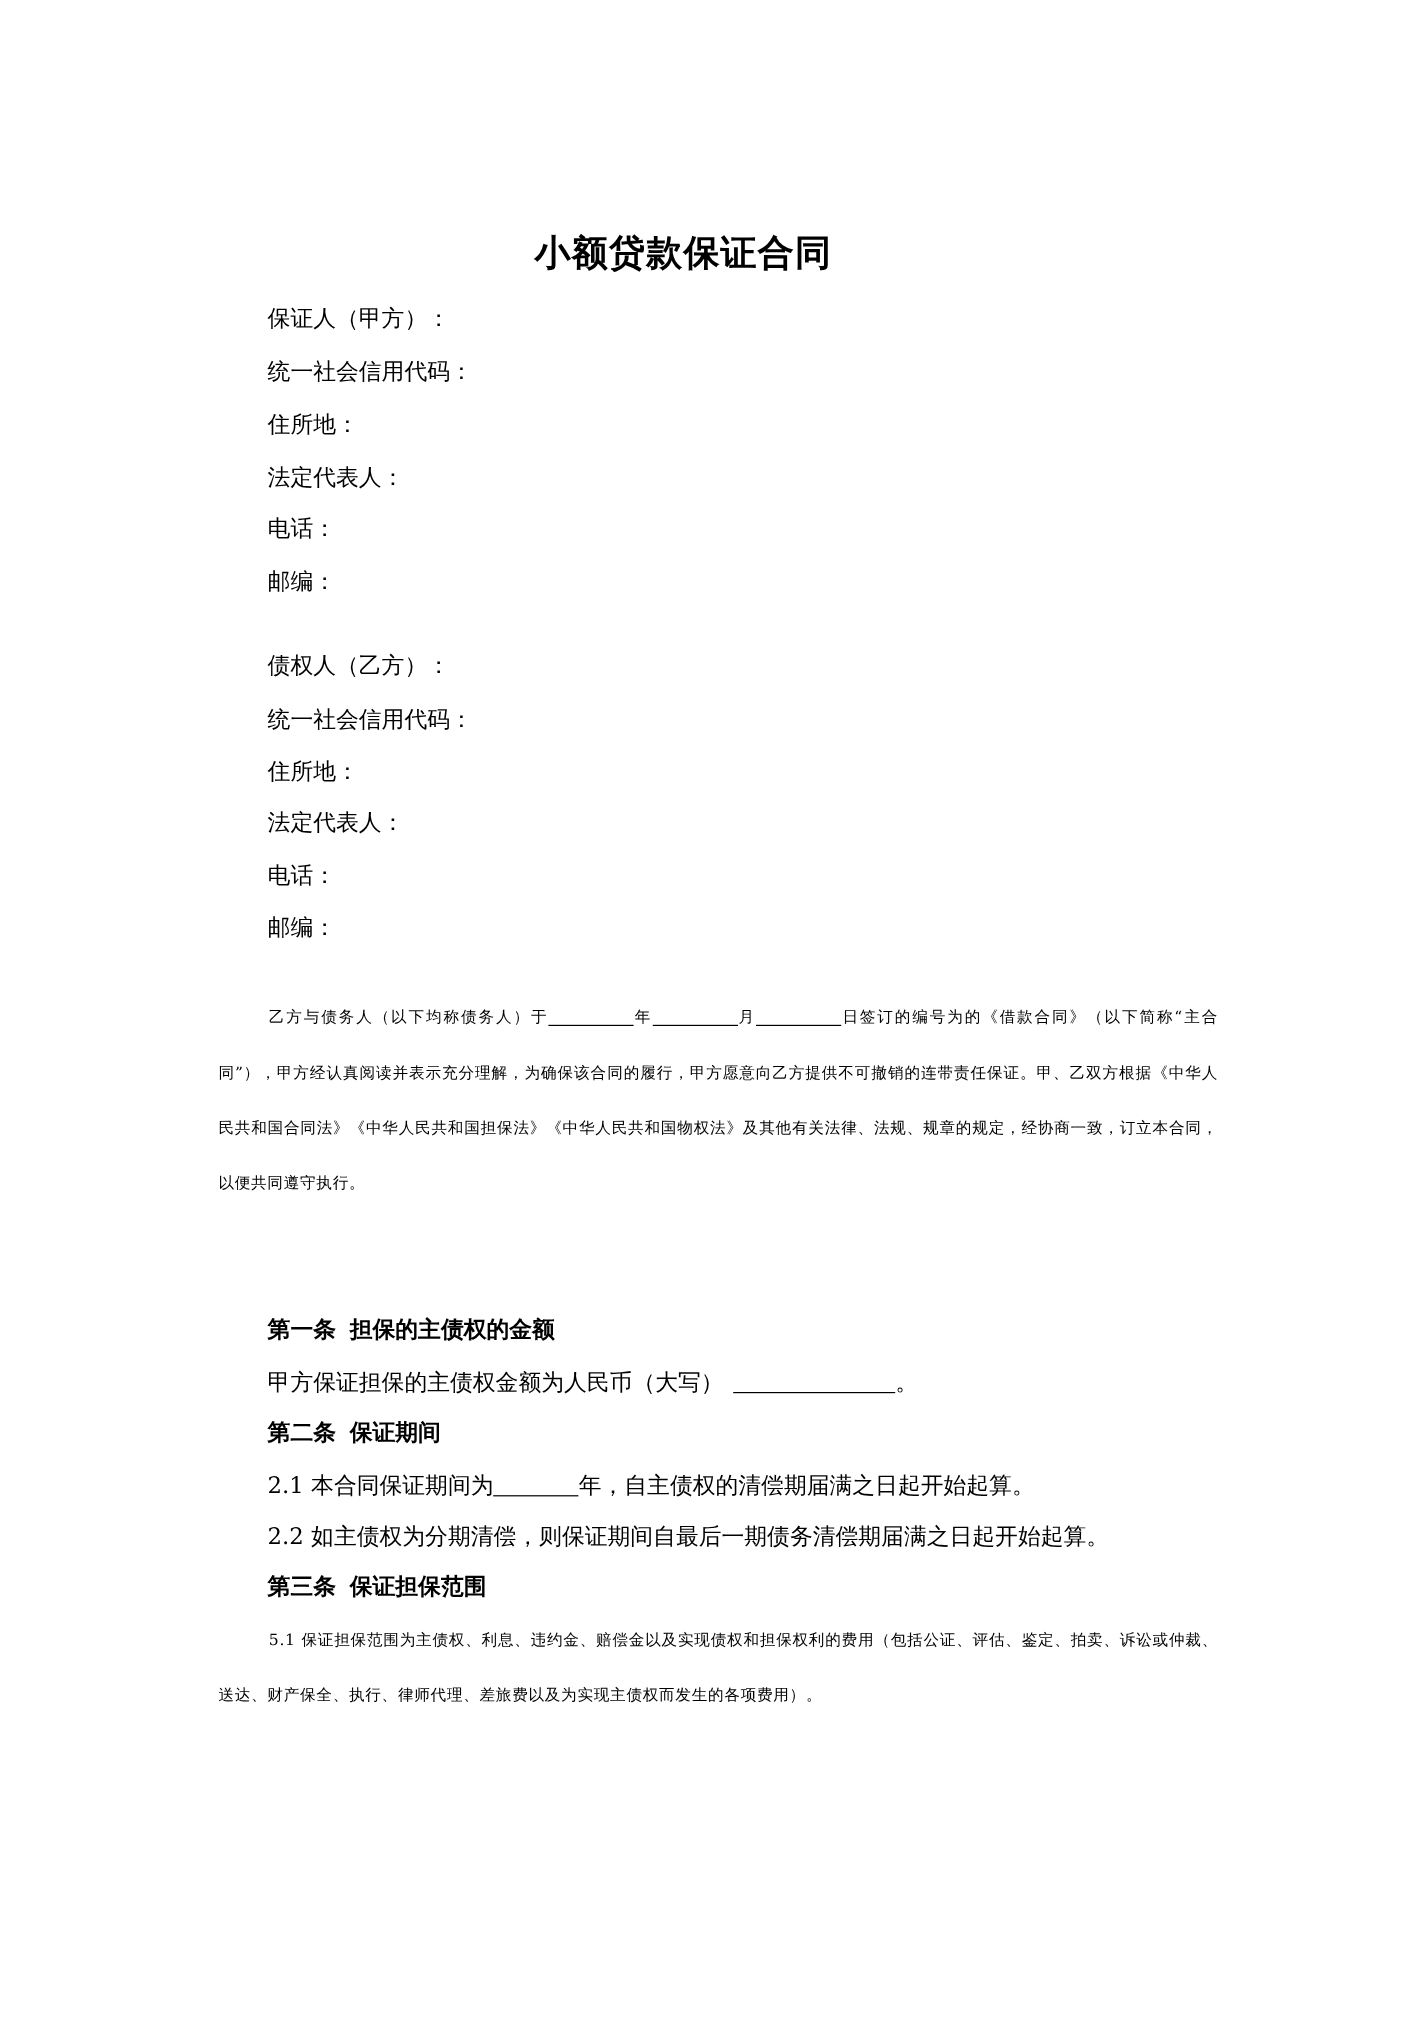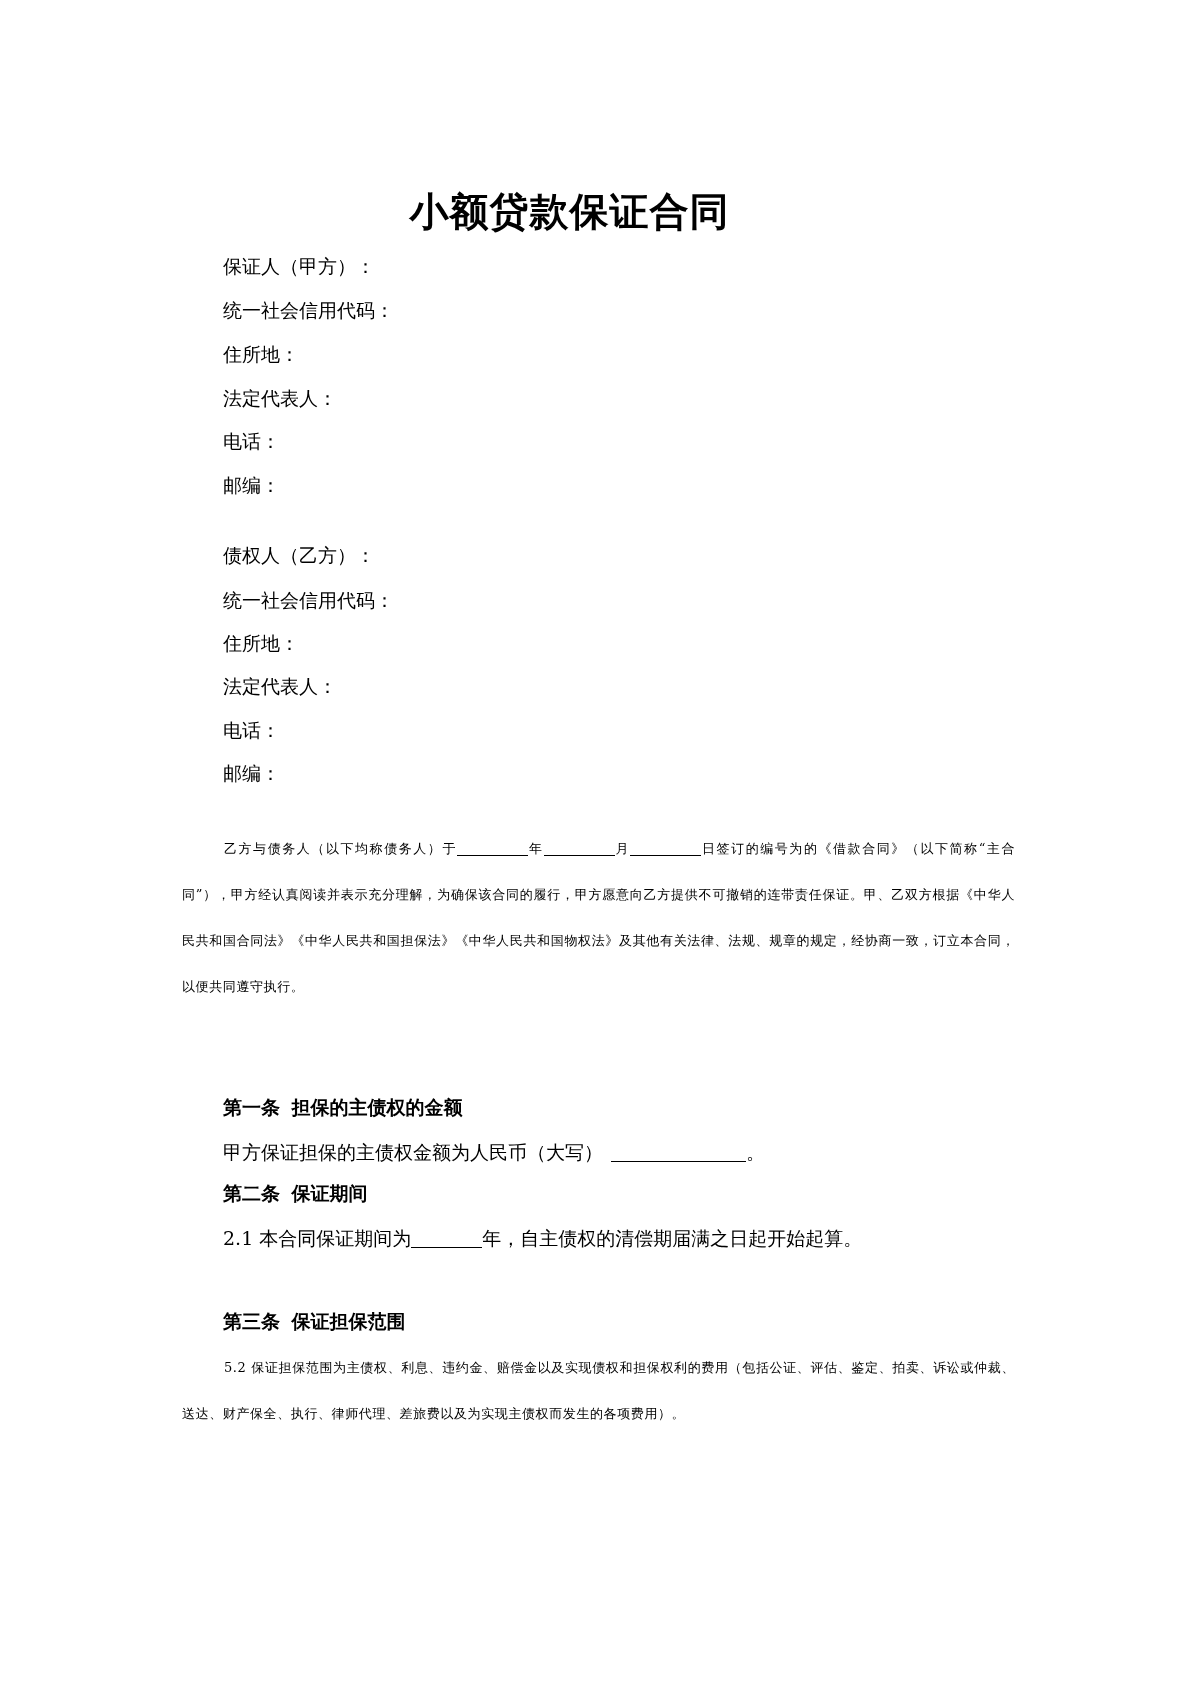--- a/index.html
+++ b/index.html
@@ -1,21 +1,21 @@
 <!DOCTYPE html>
 <html><head>
 <meta charset="utf-8">
 <style>
   html, body { margin: 0; padding: 0; background: #ffffff; }
   body { width: 1190px; height: 1683px; position: relative; overflow: hidden;
          font-family: "DejaVu Serif", "Liberation Serif", serif; color: #000; }
   .page { position: absolute; left: 0; top: 0; width: 1190px; height: 1683px; background: #fff; }
   .title { position: absolute; left: 0; width: 1139px; top: 192px; text-align: center;
            font-family: "DejaVu Sans", "Liberation Sans", sans-serif; font-weight: bold;
-           font-size: 39px; line-height: 40px; letter-spacing: 1px; }
+           font-size: 30px; line-height: 40px; letter-spacing: 1px; }
   .line { position: absolute; left: 223px; font-size: 19px; line-height: 26px; white-space: nowrap; }
   .para { position: absolute; left: 182px; width: 833px; font-size: 13px; line-height: 46px;
           text-align: justify; text-indent: 42px; letter-spacing: 0.6px; }
   .heading { position: absolute; left: 223px; font-size: 19px; line-height: 26px;
              font-family: Liberation Mono, monospace; font-weight: bold; white-space: nowrap; }
   .blank { display: inline-block; border-bottom: 1.5px solid #000; height: 20px; vertical-align: -3px; }
   .b70 { width: 71px; }
   .b135 { width: 135px; }
 </style>
 </head>
@@ -39,17 +39,18 @@
   <div class="line" style="top:717px">电话：</div>
   <div class="line" style="top:760px">邮编：</div>
 
   <div class="para" style="top:826px"><span>乙方与债务人（以下均称债务人）于</span><span class="blank b70"></span><span>年</span><span class="blank b70"></span><span>月</span><span class="blank b70"></span><span>日签订的编号为的《借款合同》（以下简称“主合同”），甲方经认真阅读并表示充分理解，为确保该合同的履行，甲方愿意向乙方提供不可撤销的连带责任保证。甲、乙双方根据《中华人民共和国合同法》《中华人民共和国担保法》《中华人民共和国物权法》及其他有关法律、法规、规章的规定，经协商一致，订立本合同，以便共同遵守执行。</span></div>
 
   <div class="heading" style="top:1096px">第一条  担保的主债权的金额</div>
   <div class="line" style="top:1139px"><span>甲方保证担保的主债权金额为人民币（大写）</span><span class="blank b135" style="margin-left:8px"></span><span>。</span></div>
 
   <div class="heading" style="top:1182px">第二条  保证期间</div>
   <div class="line" style="top:1225px"><span>2.1 本合同保证期间为</span><span class="blank b70"></span><span>年，自主债权的清偿期届满之日起开始起算。</span></div>
+  <div class="line" style="top:1268px">2.2 如主债权为分期清偿，则保证期间自最后一期债务清偿期届满之日起开始起算。</div>
 
   <div class="heading" style="top:1310px">第三条  保证担保范围</div>
-  <div class="para" style="top:1345px">5.2 保证担保范围为主债权、利息、违约金、赔偿金以及实现债权和担保权利的费用（包括公证、评估、鉴定、拍卖、诉讼或仲裁、送达、财产保全、执行、律师代理、差旅费以及为实现主债权而发生的各项费用）。</div>
+  <div class="para" style="top:1345px">5.1 保证担保范围为主债权、利息、违约金、赔偿金以及实现债权和担保权利的费用（包括公证、评估、鉴定、拍卖、诉讼或仲裁、送达、财产保全、执行、律师代理、差旅费以及为实现主债权而发生的各项费用）。</div>
 
 </div>
 
 </body></html>

